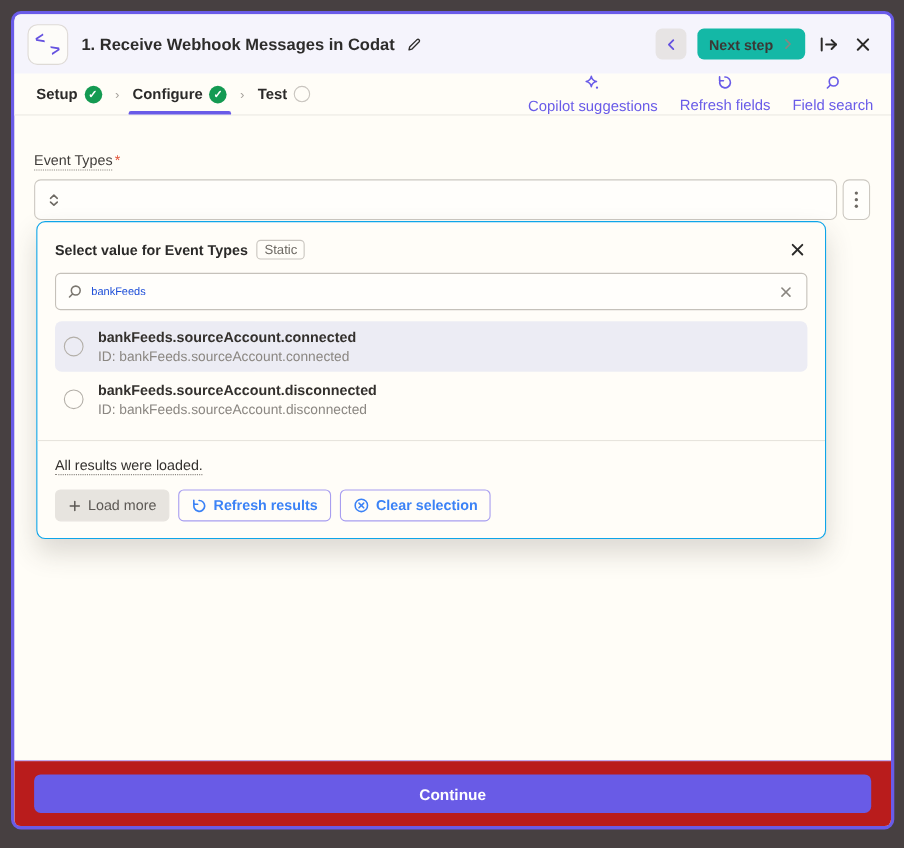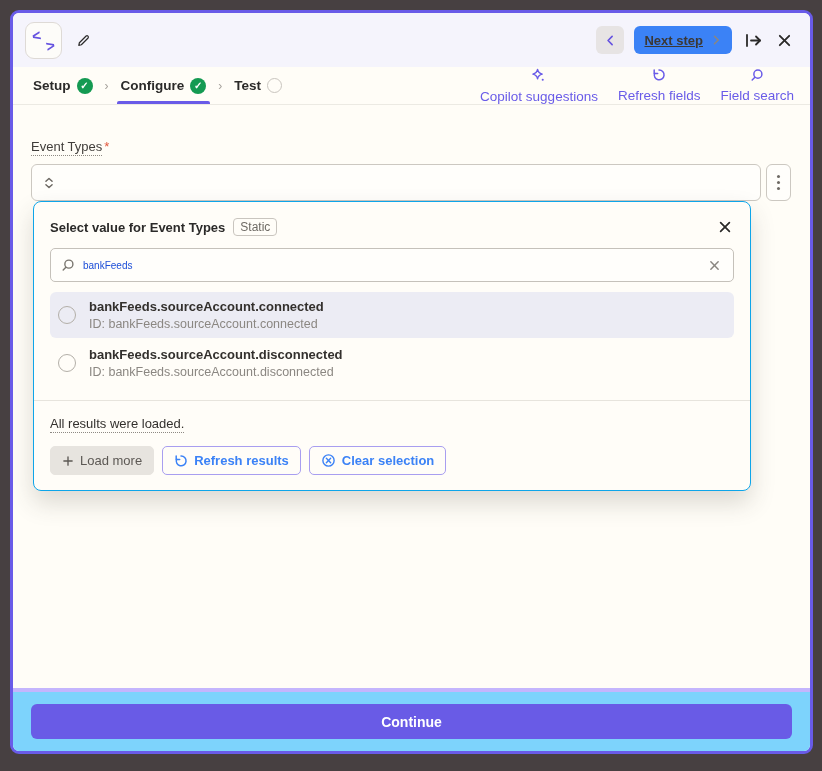--- a/index.html
+++ b/index.html
@@ -56,27 +56,26 @@
   .sq-btn {
     height: 28px;
     border: none;
     border-radius: 6px;
     background: #e7e4e4;
     display: flex; align-items: center; justify-content: center;
     cursor: pointer;
   }
   .prev-btn { width: 28px; color: #6552e0; }
   .next-btn {
-    background: #3b82f6;
+    background: #14b8a6;
     padding: 12px 10px;
     gap: 7px;
     font-size: 13px;
     font-weight: bold;
     color: #3b3835;
-    text-decoration: underline;
   }
   .next-btn svg { color: #8a8680; }
   .hdr-right { display: flex; align-items: center; gap: 10px; }
   
   .tabbar {
     height: 38px;
     flex: 0 0 38px;
     display: flex;
     align-items: center;
     padding: 0 16px 0 20px;
@@ -211,21 +210,21 @@
     border-radius: 5px;
     font-size: 13px;
     font-family: inherit;
     display: flex; align-items: center; gap: 6px;
     padding: 0 11px;
     cursor: pointer;
   }
   .btn-gray { background: #e7e4df; border: 1px solid #e7e4df; color: #5c5854; }
   .btn-outline { background: #fffdf8; border: 1px solid #a89ef0; color: #3b82f6; font-weight: bold; }
   
-  .ftr { flex: 0 0 60px; border-top: 4px solid #c4b5fd; padding: 12px 18px; background: #7dd3fc; }
+  .ftr { flex: 0 0 60px; border-top: 1px solid #c4b5fd; padding: 12px 18px; background: #b91c1c; }
   .continue-btn {
     width: 100%;
     height: 35px;
     background: #695be6;
     color: #fff;
     font-size: 14px;
     font-weight: bold;
     font-family: inherit;
     border: none;
     border-radius: 6px;
@@ -237,20 +236,21 @@
 <body>
 
 <div class="panel">
 
   <div class="hdr">
     <div class="app-icon">
       <span class="ch ch1">&lt;</span>
       <span class="ch ch2">&gt;</span>
     </div>
     <div class="hdr-title">
+      <span>1. Receive Webhook Messages in Codat</span>
       <span class="icon-btn">
         <svg width="15" height="15" viewBox="0 0 16 16" fill="none" stroke="#2d2c2b" stroke-width="1.3" stroke-linejoin="round">
             <path d="M3 13.2 L3.6 10.4 L10.8 3.2 a1.5 1.5 0 0 1 2.1 2.1 L5.7 12.5 L3 13.2 Z"></path>
           </svg>
       </span>
     </div>
     <div class="hdr-right">
       <button class="sq-btn prev-btn">
         <svg width="13" height="13" viewBox="0 0 16 16" fill="none" stroke="currentColor" stroke-width="2" stroke-linecap="round" stroke-linejoin="round">
             <polyline points="10,3 5,8 10,13"></polyline>

